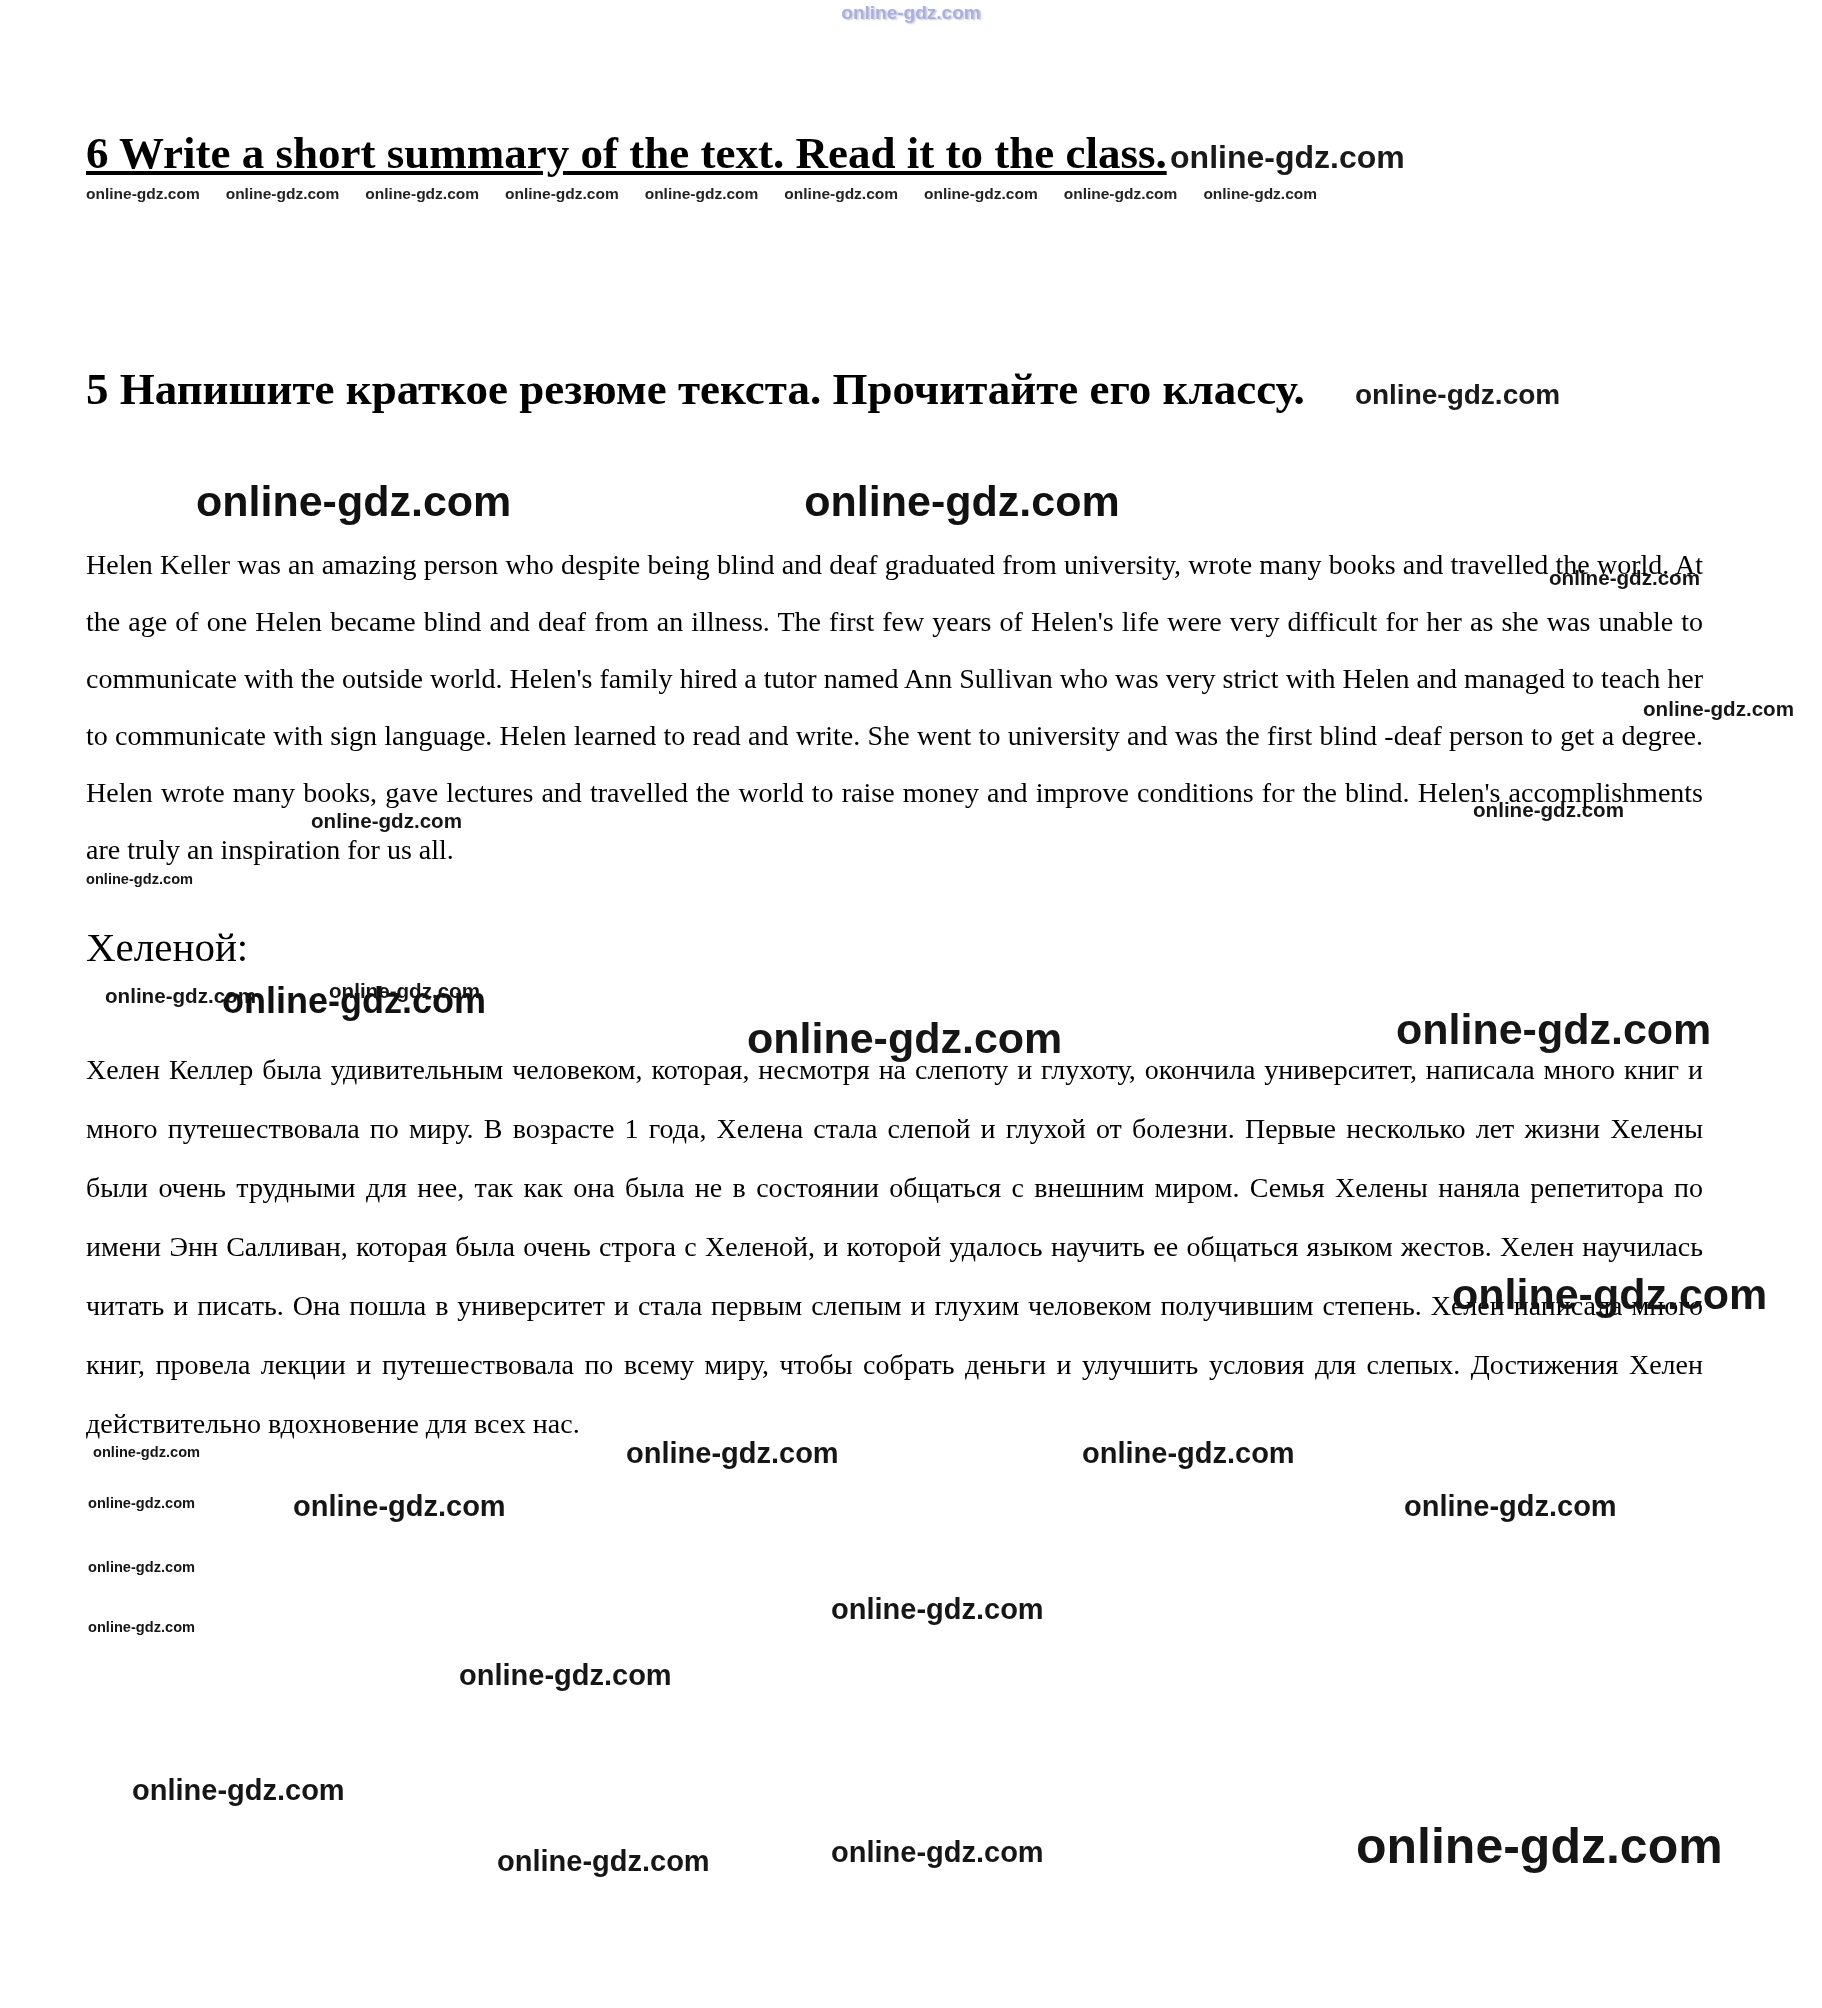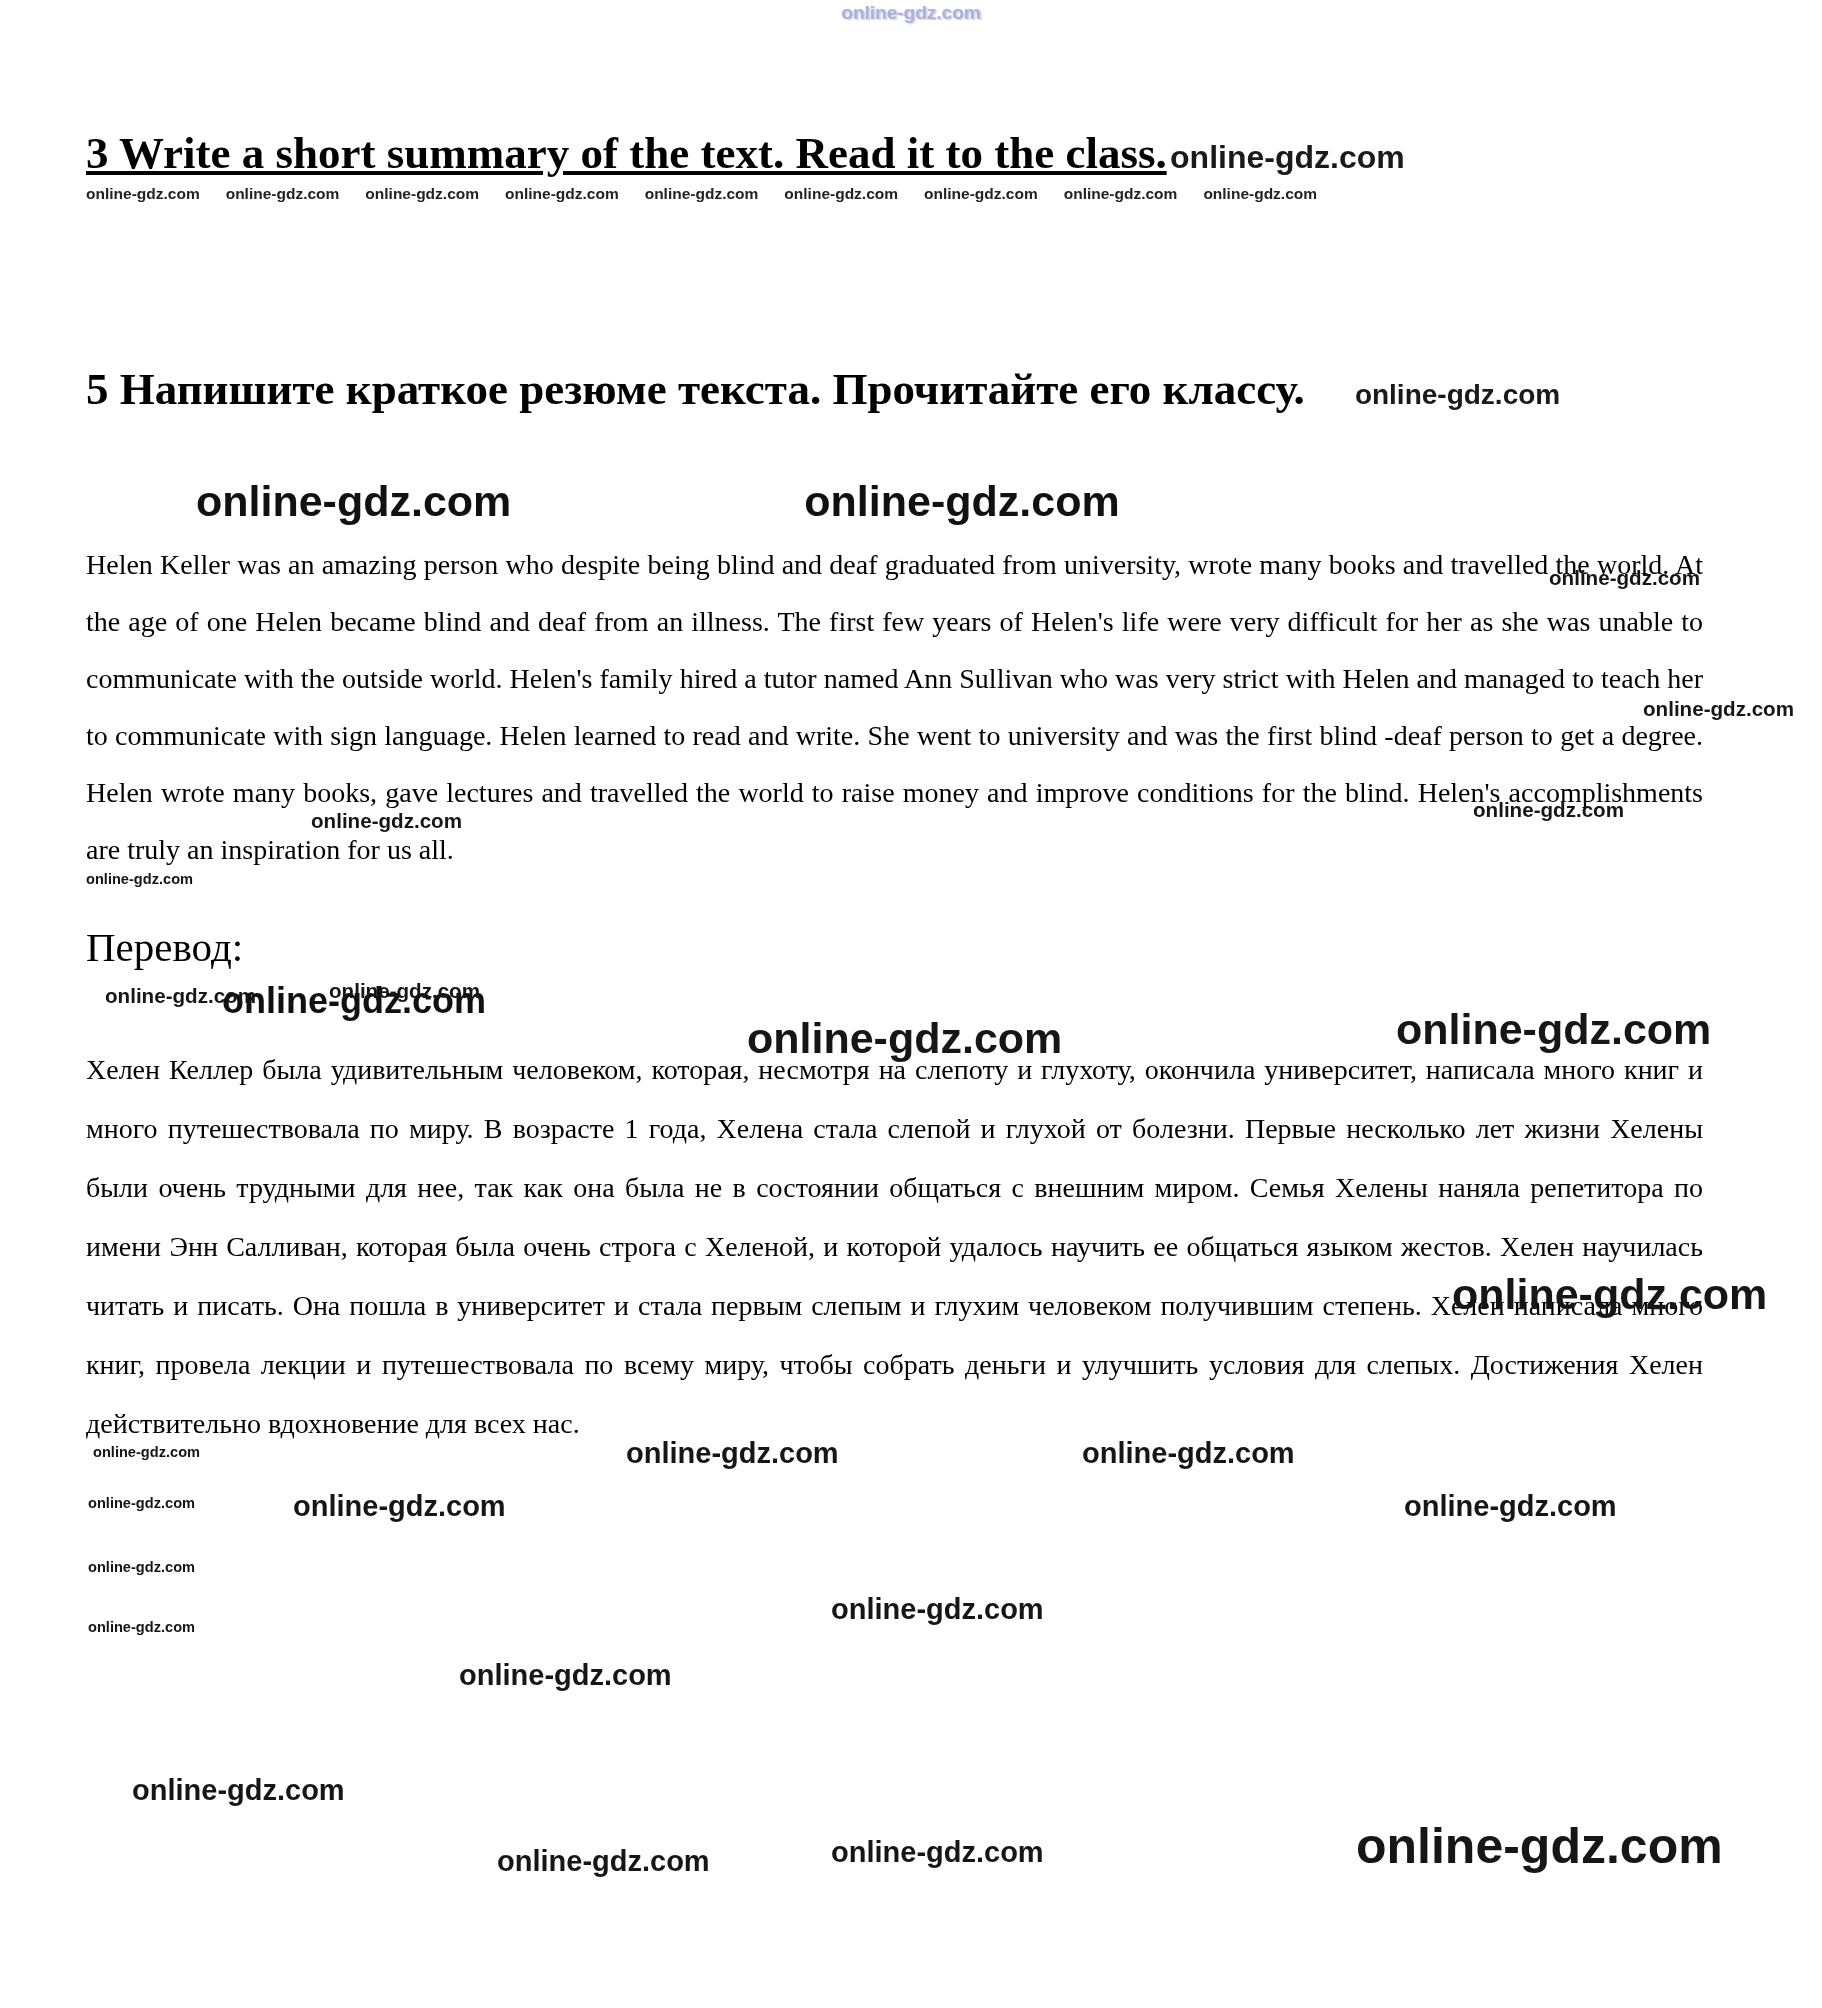--- a/index.html
+++ b/index.html
@@ -106,21 +106,21 @@
   .wm-s  { font-size: 20.6px; }
   .wm-t  { font-size: 14.6px; }
 </style>
 </head>
 <body>
 
 <div class="page">
 
   <div class="wm-top">online-gdz.com</div>
 
-  <h1 class="heading-en"><span class="heading-text">3 Write a short summary of the text. Read it to the class.</span><span class="wm-inline-en">online-gdz.com</span></h1>
+  <h1 class="heading-en"><span class="heading-text">6 Write a short summary of the text. Read it to the class.</span><span class="wm-inline-en">online-gdz.com</span></h1>
 
   <div class="wm-strip">
     <span class="wm-strip-item">online-gdz.com</span>
     <span class="wm-strip-item">online-gdz.com</span>
     <span class="wm-strip-item">online-gdz.com</span>
     <span class="wm-strip-item">online-gdz.com</span>
     <span class="wm-strip-item">online-gdz.com</span>
     <span class="wm-strip-item">online-gdz.com</span>
     <span class="wm-strip-item">online-gdz.com</span>
     <span class="wm-strip-item">online-gdz.com</span>
@@ -129,21 +129,21 @@
 
   <h2 class="heading-ru"><span>5 Напишите краткое резюме текста. Прочитайте его классу.</span><span class="wm-inline-ru">online-gdz.com</span></h2>
 
   <div class="wm-pair">
     <span>online-gdz.com</span>
     <span>online-gdz.com</span>
   </div>
 
   <p class="para para-en">Helen Keller was an amazing person who despite being blind and deaf graduated from university, wrote many books and travelled the world. At the age of one Helen became blind and deaf from an illness. The first few years of Helen's life were very difficult for her as she was unable to communicate with the outside world. Helen's family hired a tutor named Ann Sullivan who was very strict with Helen and managed to teach her to communicate with sign language. Helen learned to read and write. She went to university and was the first blind -deaf person to get a degree. Helen wrote many books, gave lectures and travelled the world to raise money and improve conditions for the blind. Helen's accomplishments are truly an inspiration for us all.</p>
 
-  <p class="translation-label">Перевод:</p>
+  <p class="translation-label">Хеленой:</p>
 
   <div class="wm-after-label">online-gdz.com</div>
 
   <p class="para para-ru">Хелен Келлер была удивительным человеком, которая, несмотря на слепоту и глухоту, окончила университет, написала много книг и много путешествовала по миру. В возрасте 1 года, Хелена стала слепой и глухой от болезни. Первые несколько лет жизни Хелены были очень трудными для нее, так как она была не в состоянии общаться с внешним миром. Семья Хелены наняла репетитора по имени Энн Салливан, которая была очень строга с Хеленой, и которой удалось научить ее общаться языком жестов. Хелен научилась читать и писать. Она пошла в университет и стала первым слепым и глухим человеком получившим степень. Хелен написала много книг, провела лекции и путешествовала по всему миру, чтобы собрать деньги и улучшить условия для слепых. Достижения Хелен действительно вдохновение для всех нас.</p>
 
   <div class="wm-layer">
 
     <span class="wm wm-s" style="left:1549px; top:566px;">online-gdz.com</span>
     <span class="wm wm-s" style="left:1643px; top:697px;">online-gdz.com</span>
     <span class="wm wm-s" style="left:1473px; top:798px;">online-gdz.com</span>

